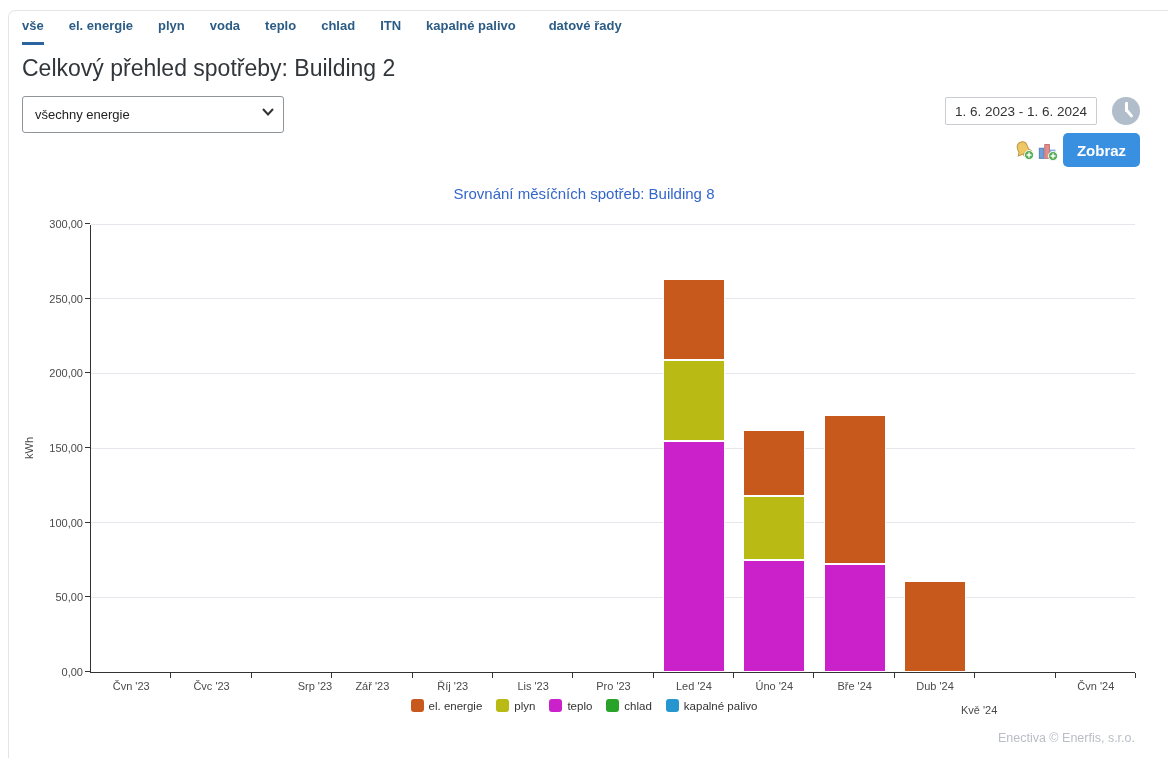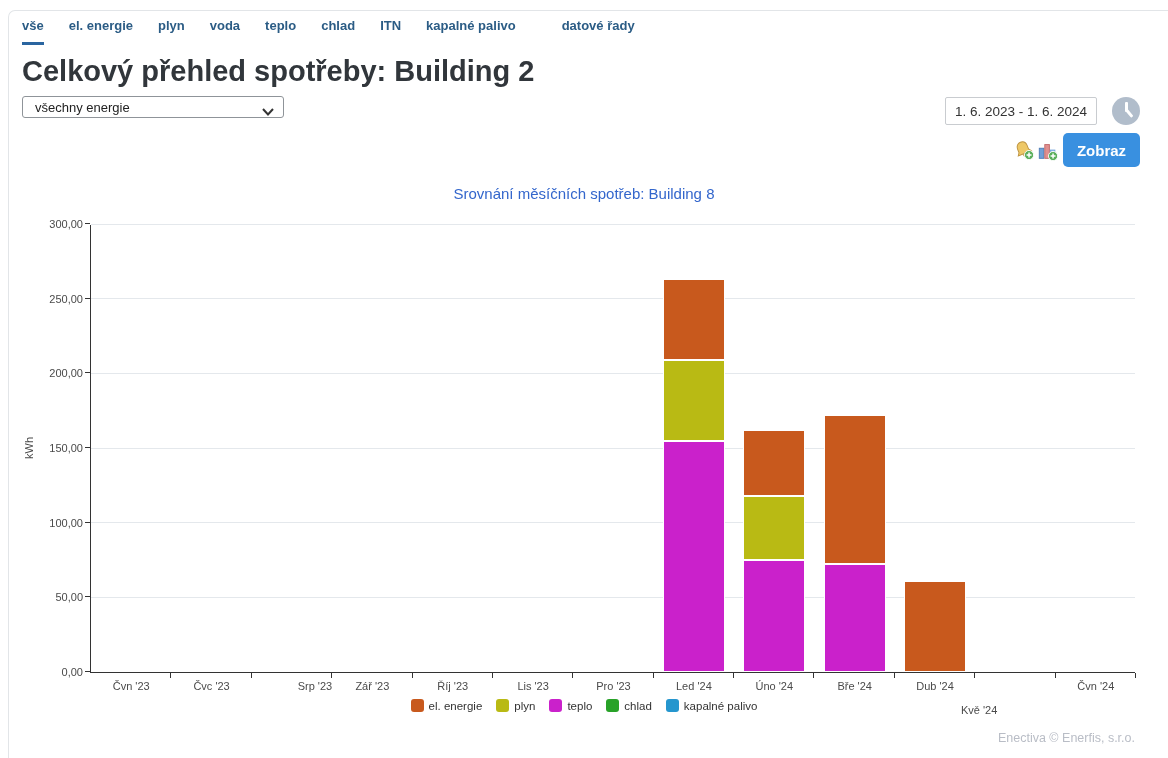--- a/index.html
+++ b/index.html
@@ -16,25 +16,25 @@
   html,body{width:1168px;height:758px;overflow:hidden;background:#fff;
     font-family:"Liberation Sans",sans-serif;}
   .panel{position:absolute;left:8px;top:10px;width:1160px;height:748px;
     border-left:1px solid #e2e5e8;border-top:1px solid #e2e5e8;
     border-top-left-radius:7px;pointer-events:none;}
   
   .tabs{position:absolute;left:22px;top:16px;white-space:nowrap;}
   .tab{display:inline-block;margin-right:25px;padding-bottom:9px;
     font-size:13px;font-weight:700;color:var(--tab-blue);text-decoration:none;cursor:pointer;}
   .tab.active{border-bottom:3px solid var(--tab-underline);}
-  .tab.gap-left{margin-left:21px;}
+  .tab.gap-left{margin-left:8px;}
   
-  h1{position:absolute;left:22px;top:55px;font-size:29px;font-weight:700;color:var(--text-dark);}
+  h1{position:absolute;left:22px;top:55px;font-size:23px;font-weight:400;color:var(--text-dark);}
   
-  .select-wrap{position:absolute;left:22px;top:96px;width:262px;height:22px;border-radius:14px;}
+  .select-wrap{position:absolute;left:22px;top:96px;width:262px;height:37px;border-radius:14px;}
   .select-wrap select{width:100%;height:100%;-webkit-appearance:none;appearance:none;
     border:1px solid #8f9499;border-radius:3px;background:#fff;padding:0 26px 0 12px;
     font-size:13px;color:#222;font-family:"Liberation Sans",sans-serif;}
   .select-wrap .chev{position:absolute;right:10px;top:12px;pointer-events:none;}
   .date-input{position:absolute;left:945px;top:97px;width:152px;height:28px;
     border:1px solid #c9ccd0;border-radius:2px;text-align:right;padding:0 9px;
     font-size:13.5px;color:#333;font-family:"Liberation Sans",sans-serif;}
   .clock{position:absolute;left:1112px;top:97px;width:28px;height:28px;border-radius:50%;
     background:#b1bdcb;cursor:pointer;}
   .clock .hand-m{position:absolute;left:13px;top:5px;width:3px;height:10px;background:#fff;border-radius:1px;}

